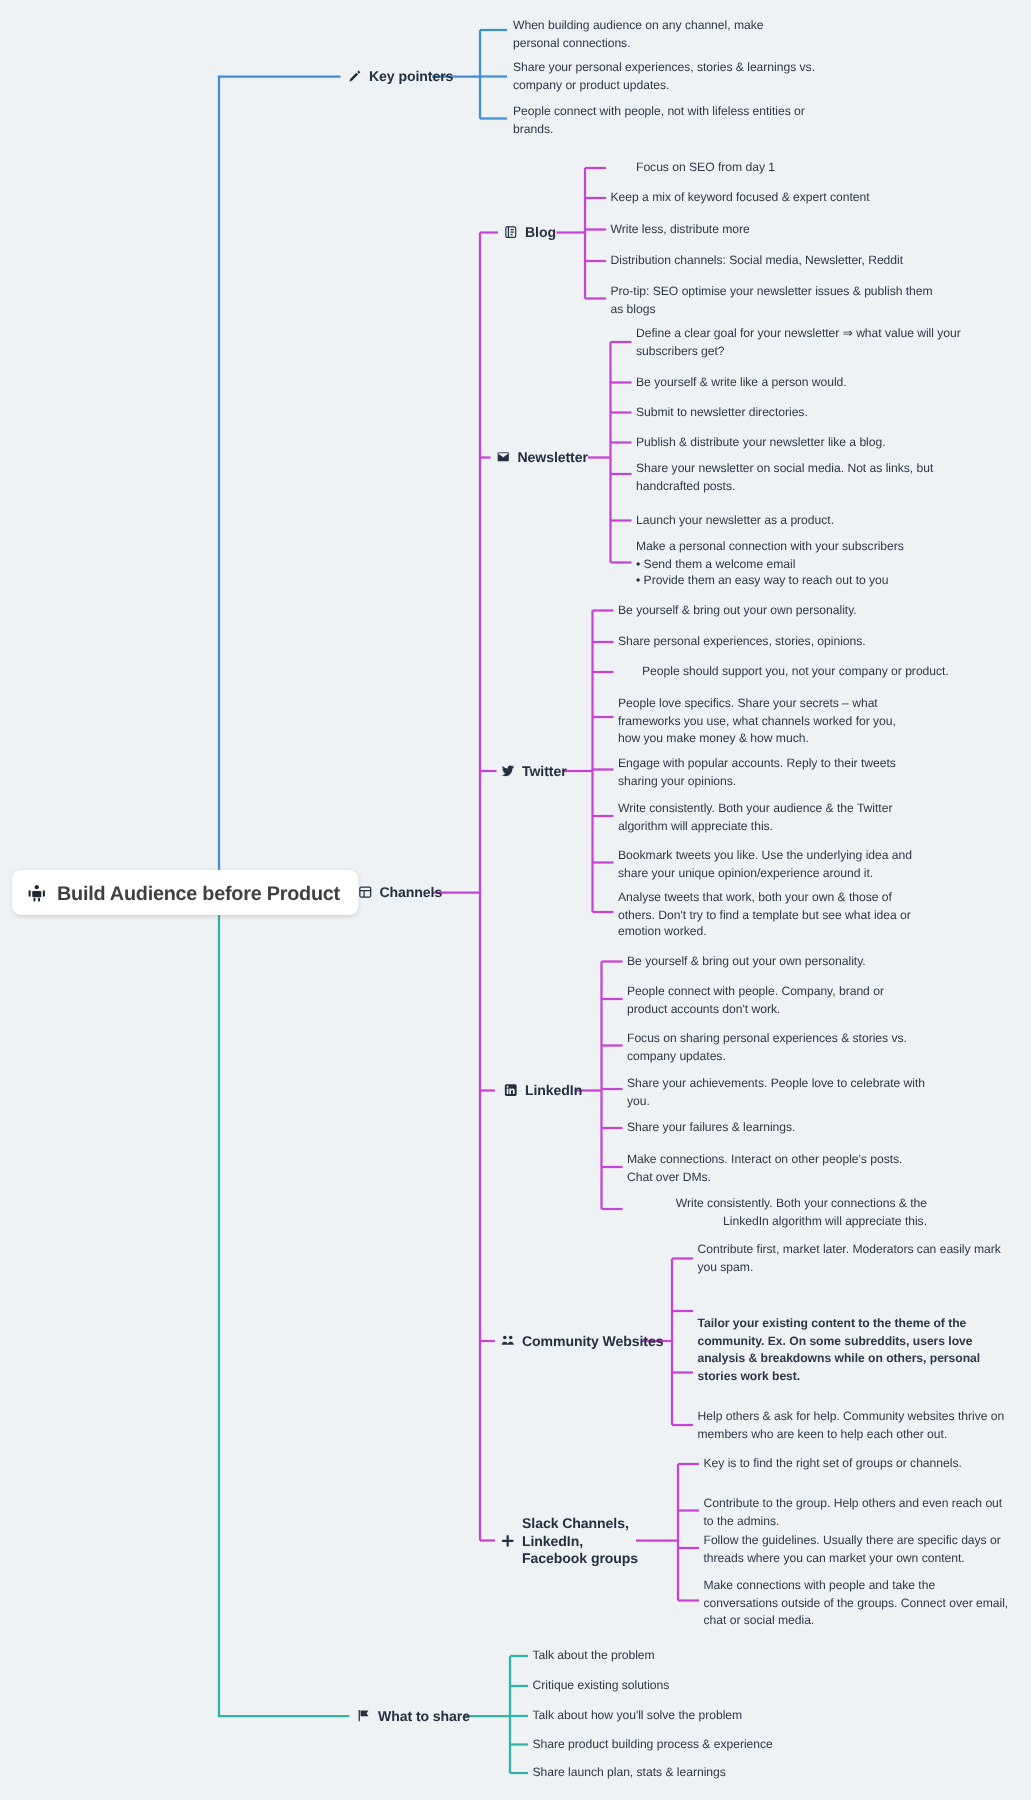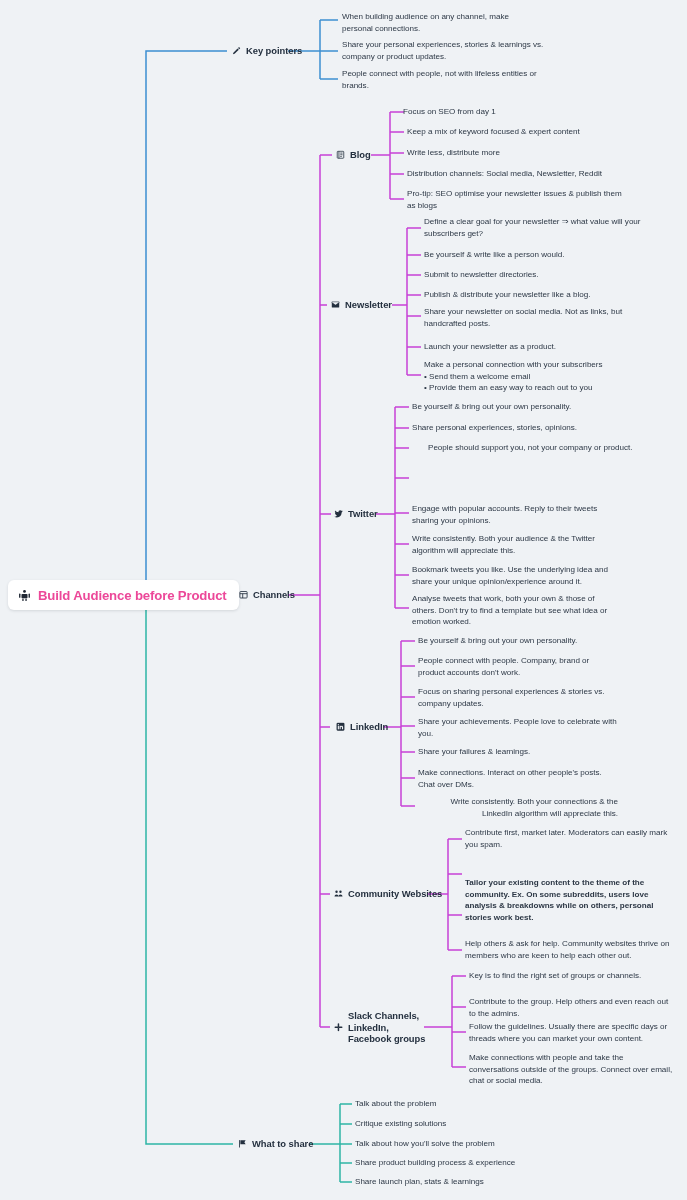--- a/index.html
+++ b/index.html
@@ -34,21 +34,21 @@
     gap: 7px;
     background: #ffffff;
     border-radius: 6px;
     padding: 0 12px 0 10px;
     box-shadow: 0 1px 3px rgba(20,30,50,0.13);
     white-space: nowrap;
   }
   .root-label {
     font-size: 13.2px;
     font-weight: bold;
-    color: #ec4899;
+    color: #404040;
     letter-spacing: -0.15px;
   }
 
   
   .branch {
     position: absolute;
     display: flex;
     align-items: center;
     gap: 5px;
     white-space: nowrap;
@@ -227,21 +227,21 @@
   <div class="branch" style="left:336px; top:155px;">
     <span class="icon">
       <svg width="9" height="9" viewBox="0 0 16 16" fill="none" stroke="#24303f" stroke-width="1.4">
         <rect x="2.2" y="1.8" width="11.6" height="12.4" rx="1.3"></rect>
         <path d="M5.2 1.8v12.4M7.6 5h4M7.6 8h4M7.6 11h2.6"></path>
       </svg>
     </span>
     <span class="branch-label">Blog</span>
   </div>
 
-  <div class="leaf" style="left:403px; top:112px; width:262px;">Focus on SEO from day 1</div>
+  <div class="leaf" style="left:424px; top:112px; width:262px;">Focus on SEO from day 1</div>
   <div class="leaf" style="left:407px; top:132px; width:262px;">Keep a mix of keyword focused &amp; expert content</div>
   <div class="leaf" style="left:407px; top:153px; width:262px;">Write less, distribute more</div>
   <div class="leaf" style="left:407px; top:174px; width:262px;">Distribution channels: Social media, Newsletter, Reddit</div>
   <div class="leaf" style="left:407px; top:200px; width:225px;">Pro-tip: SEO optimise your newsletter issues &amp; publish them as blogs</div>
 
   <div class="branch" style="left:331px; top:305px;">
     <span class="icon">
       <svg width="9" height="9" viewBox="0 0 16 16" fill="#24303f">
         <path d="M1.4 4.2h13.2v7.6a1 1 0 0 1-1 1H2.4a1 1 0 0 1-1-1z"></path>
         <path d="M1.4 4 8 8.6 14.6 4v-.4a.8.8 0 0 0-.8-.8H2.2a.8.8 0 0 0-.8.8z" fill="#eff2f5" stroke="#24303f" stroke-width="1"></path>
@@ -265,20 +265,21 @@
       <svg width="9" height="9" viewBox="0 0 16 16" fill="#24303f">
         <path d="M15.4 3.2c-.5.25-1.1.4-1.7.5.6-.37 1.05-.95 1.27-1.65-.56.34-1.2.58-1.87.72A2.9 2.9 0 0 0 10.9 1.9c-1.62 0-2.93 1.33-2.93 2.96 0 .23.02.46.07.68-2.44-.13-4.6-1.3-6.05-3.1a3 3 0 0 0-.4 1.5c0 1.02.51 1.93 1.3 2.46a2.9 2.9 0 0 1-1.33-.37v.04c0 1.43 1.01 2.63 2.35 2.9a2.9 2.9 0 0 1-1.33.05c.37 1.18 1.46 2.04 2.74 2.06A5.84 5.84 0 0 1 .7 13.3 8.23 8.23 0 0 0 5.18 14.6c5.37 0 8.3-4.5 8.3-8.4l-.01-.38c.57-.42 1.06-.93 1.45-1.52z"></path>
       </svg>
     </span>
     <span class="branch-label">Twitter</span>
   </div>
 
   <div class="leaf" style="left:412px; top:407px; width:250px;">Be yourself &amp; bring out your own personality.</div>
   <div class="leaf" style="left:412px; top:428px; width:250px;">Share personal experiences, stories, opinions.</div>
   <div class="leaf" style="left:412px; top:448px; width:250px;padding-left:16px;">People should support you, not your company or product.</div>
+  <div class="leaf" style="left:412px; top:481px; width:200px;">People love specifics. Share your secrets – what frameworks you use, what channels worked for you, how you make money &amp; how much.</div>
   <div class="leaf" style="left:412px; top:515px; width:194px;">Engage with popular accounts. Reply to their tweets sharing your opinions.</div>
   <div class="leaf" style="left:412px; top:545px; width:194px;">Write consistently. Both your audience &amp; the Twitter algorithm will appreciate this.</div>
   <div class="leaf" style="left:412px; top:576px; width:202px;">Bookmark tweets you like. Use the underlying idea and share your unique opinion/experience around it.</div>
   <div class="leaf" style="left:412px; top:610px; width:196px;">Analyse tweets that work, both your own &amp; those of others. Don't try to find a template but see what idea or emotion worked.</div>
 
   <div class="branch" style="left:336px; top:727px;">
     <span class="icon">
       <svg width="9" height="9" viewBox="0 0 16 16" fill="#24303f">
         <rect x="1" y="1" width="14" height="14" rx="2"></rect>
         <rect x="3.2" y="6.2" width="2" height="6.4" fill="#eff2f5"></rect>

